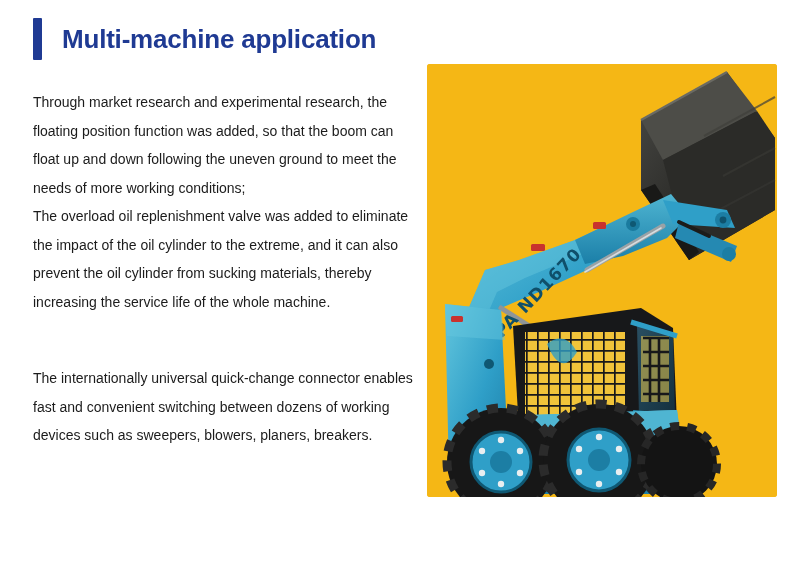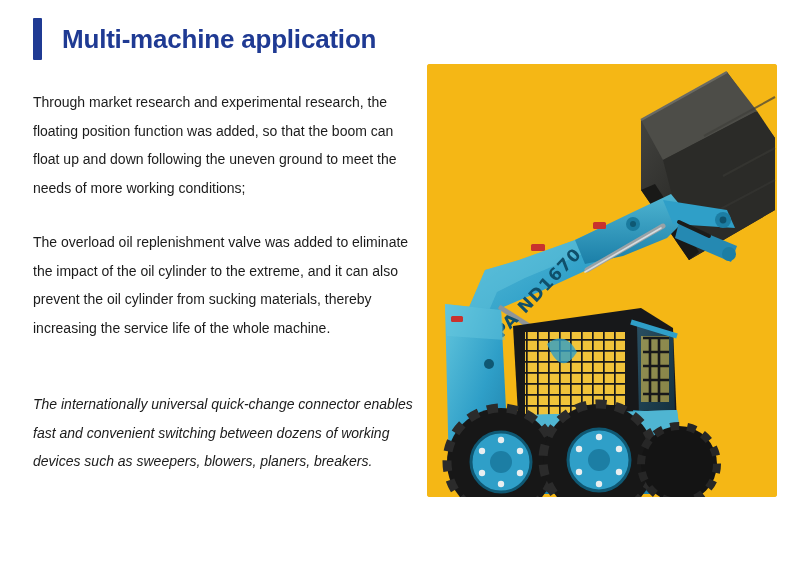--- a/index.html
+++ b/index.html
@@ -24,22 +24,22 @@
     font-size:26px;font-weight:bold;color:#1f3a93;
     letter-spacing:-0.2px;white-space:nowrap;line-height:1;
   }
 
   
   .copy{
     position:absolute;left:33px;top:88px;width:388px;
     color:#1b1b1b;font-size:14px;line-height:28.5px;
   }
   .copy p{margin:0;}
-  .copy p.gap-sm{margin-top:26px;}
-  .copy p.gap-lg{margin-top:48px;font-style:italic;}
+  .copy p.gap-sm{}
+  .copy p.gap-lg{margin-top:48px;}
 
   
   .photo{
     position:absolute;left:427px;top:64px;width:350px;height:433px;
     background:#f5b715;border-radius:3px;overflow:hidden;
   }
   .photo svg{display:block;width:100%;height:100%;}
 </style>
 </head>
 <body>

